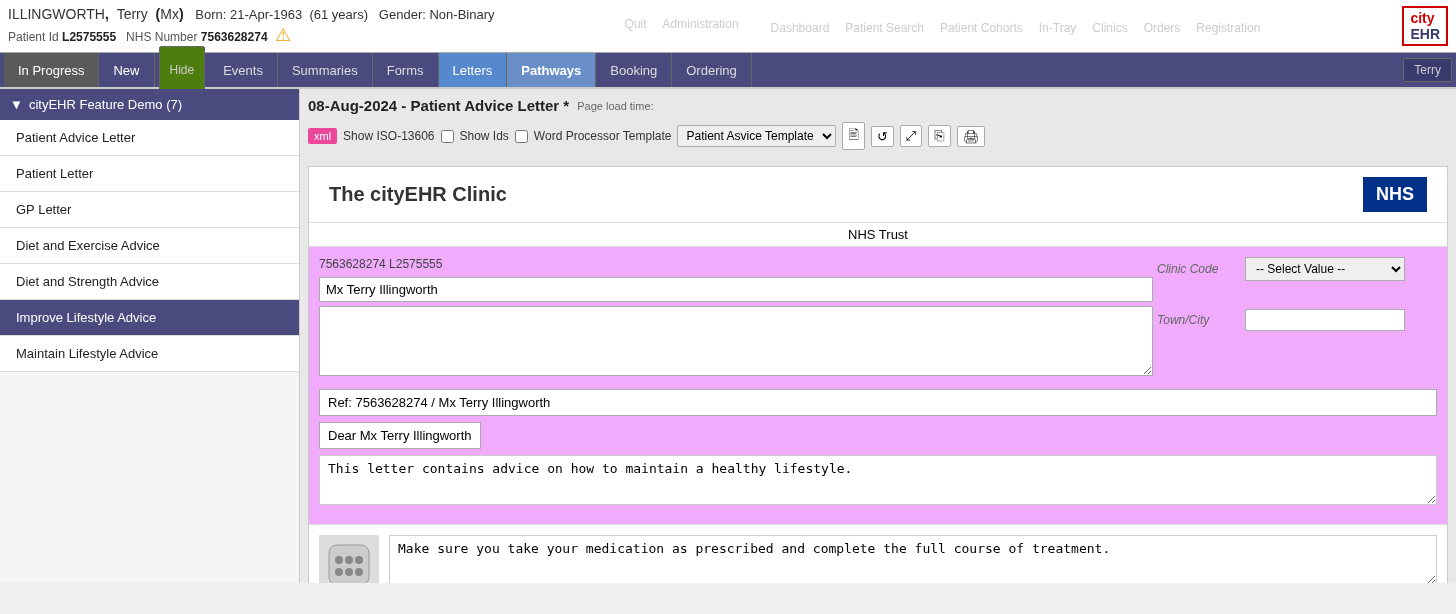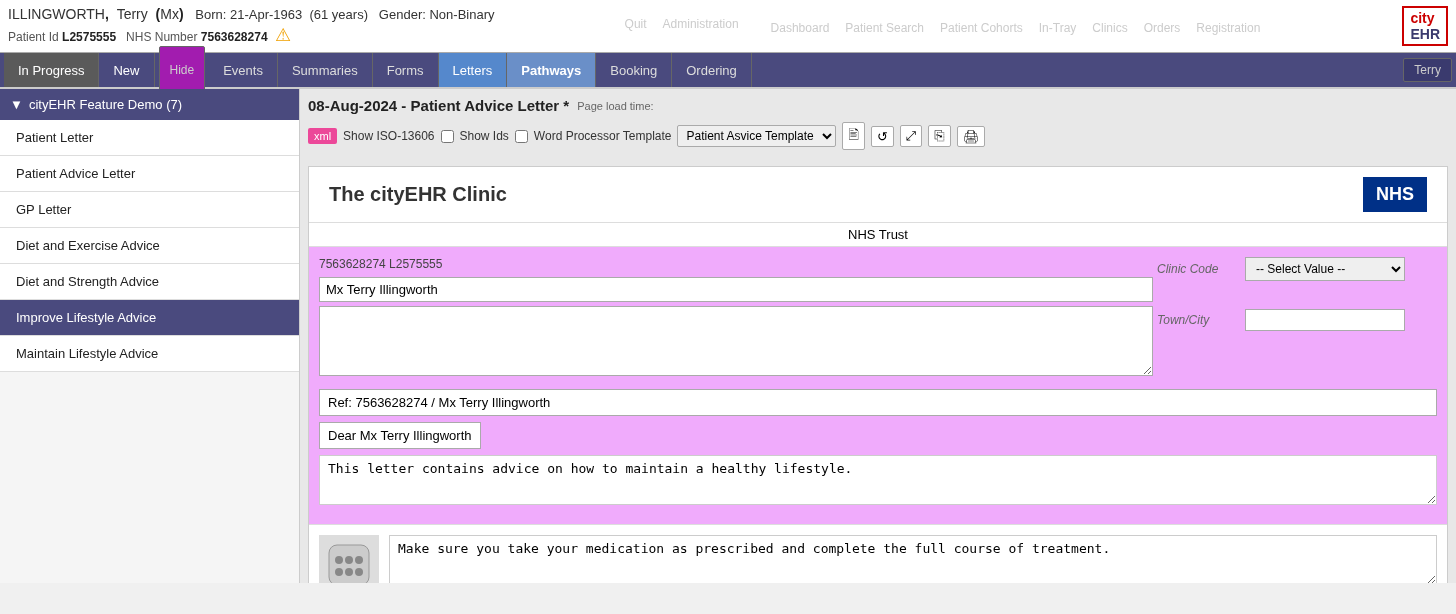--- a/index.html
+++ b/index.html
@@ -59,21 +59,21 @@
       color: #fff;
       font-weight: bold;
     }
     .tab.in-progress { background: #5a5a5a; color: #fff; }
     .tab.new-tab { background: #4a4a7e; color: #fff; }
     .tab-hide {
       padding: 16px 10px;
       font-size: 12px;
       color: #ccc;
       cursor: pointer;
-      background: #a21caf;
+      background: #4d7c0f;
       border: 1px solid #666;
       border-radius: 2px;
       margin: 4px 4px;
     }
     .tab-show {
       padding: 4px 10px;
       font-size: 12px;
       color: #ccc;
       cursor: pointer;
       background: #3a3a6e;
@@ -384,24 +384,24 @@
 </div>
 
 <div class="main-area">
 
   <div class="sidebar">
     <div class="sidebar-header">
       <span>▼</span>
       <span>cityEHR Feature Demo (7)</span>
     </div>
     <div class="sidebar-item">
+      <span>Patient Advice Letter</span>
+    </div>
+    <div class="sidebar-item">
       <span>Patient Letter</span>
-    </div>
-    <div class="sidebar-item">
-      <span>Patient Advice Letter</span>
     </div>
     <div class="sidebar-item">
       <span>GP Letter</span>
     </div>
     <div class="sidebar-item">
       <span>Diet and Exercise Advice</span>
     </div>
     <div class="sidebar-item">
       <span>Diet and Strength Advice</span>
     </div>

